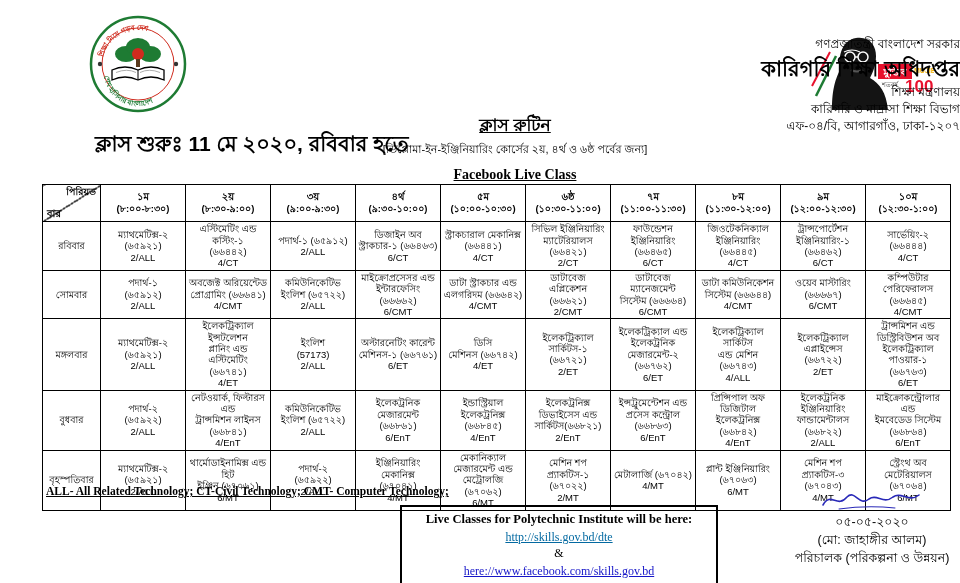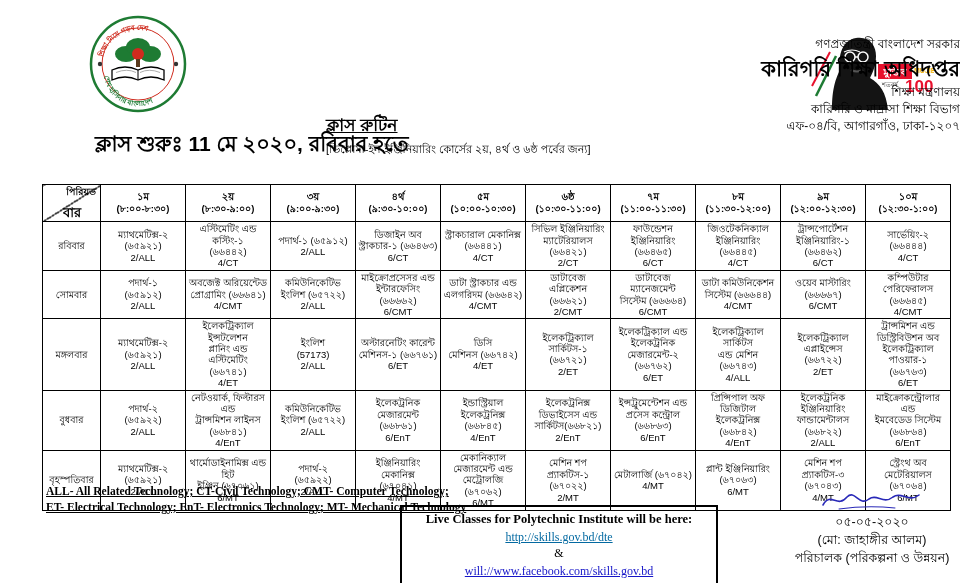--- a/index.html
+++ b/index.html
@@ -8,21 +8,21 @@
 
   
   .gov-header { position: absolute; top: 12px; left: 0; width: 100%; text-align: right; line-height: 1.4; margin-top: 24px; }
   .gov-line   { font-size: 12px; }
   .gov-title  { font-size: 21px; font-weight: bold; margin: 1px 0; }
   .logo-left  { position: absolute; left: 88px;  top: 14px; }
   .logo-right { position: absolute; left: 810px; top: 26px; }
 
   
   .class-start { position: absolute; left: 95px; top: 128px; font-size: 21px; font-weight: bold; }
-  .title-block { position: absolute; left: 326px; top: 112px; width: 330px; text-align: left; }
+  .title-block { position: absolute; left: 350px; top: 112px; width: 330px; text-align: center; }
   .routine-title { font-size: 17px; font-weight: bold; text-decoration: underline; }
   .course-note   { font-size: 11px; font-weight: normal; margin-top: 1px; }
   .fb-live       { font-size: 14px; font-weight: bold; text-decoration: underline; margin-top: 7px;
                    font-family: "Liberation Serif", serif; }
 
   
   .routine-table { position: absolute; left: 42px; top: 184px; border-collapse: collapse; table-layout: fixed; width: 908px; }
   .routine-table th, .routine-table td {
       border: 1px solid #000; text-align: center; vertical-align: middle;
       font-size: 9.5px; line-height: 1.2; padding: 1px 2px; white-space: pre-line; }
@@ -33,21 +33,21 @@
   .routine-table tbody tr:nth-child(4) { height: 60px; }
   .routine-table tbody tr:nth-child(5) { height: 56px; }
   .p-name { font-size: 10px; }
   .p-time { font-size: 9.5px; }
   .day-cell { font-size: 10.5px; }
   .corner { position: relative; padding: 0;
       background-image: linear-gradient(to bottom right,
         transparent calc(50% - 0.6px), #000 calc(50% - 0.6px),
         #000 calc(50% + 0.6px), transparent calc(50% + 0.6px)); }
   .corner-period { position: absolute; top: 1px; right: 4px; font-size: 9.5px; }
-  .corner-day    { position: absolute; bottom: 1px; left: 20px; font-size: 13px; }
+  .corner-day    { position: absolute; bottom: 1px; left: 4px; font-size: 10px; }
 
   
   .legend { position: absolute; left: 46px; top: 484px; font-family: "Liberation Serif", serif;
             font-weight: bold; font-size: 11.5px; line-height: 1.35; text-decoration: underline; }
   .live-box { position: absolute; left: 400px; top: 505px; width: 318px; border: 2px solid #000;
               text-align: center; padding: 5px 4px 7px 4px; font-family: "Liberation Serif", serif; }
   .live-box .box-title { font-size: 12.5px; font-weight: bold; }
   .live-box a { font-size: 12px; text-decoration: underline; display: inline-block; margin-top: 2px; }
   .live-box .amp { font-size: 12px; margin-top: 1px; }
   .signature-block { position: absolute; left: 782px; top: 487px; width: 180px; text-align: center;
@@ -120,20 +120,21 @@
     <div class="gov-title">কারিগরি শিক্ষা অধিদপ্তর</div>
     <div class="gov-line">শিক্ষা মন্ত্রণালয়</div>
     <div class="gov-line">কারিগরি ও মাদ্রাসা শিক্ষা বিভাগ</div>
     <div class="gov-line">এফ-০৪/বি, আগারগাঁও, ঢাকা-১২০৭</div>
   </div>
 
   <div class="class-start">ক্লাস শুরুঃ 11 মে ২০২০, রবিবার হতে</div>
   <div class="title-block">
     <div class="routine-title">ক্লাস রুটিন</div>
     <div class="course-note">[ডিপ্লোমা-ইন-ইঞ্জিনিয়ারিং কোর্সের ২য়, ৪র্থ ও ৬ষ্ঠ পর্বের জন্য]</div>
+    <div class="fb-live">Facebook Live Class</div>
   </div>
 
   <table class="routine-table">
     <colgroup>
       <col style="width:58px">
       <col style="width:85px">
         <col style="width:85px">
         <col style="width:85px">
         <col style="width:85px">
         <col style="width:85px">
@@ -341,28 +342,27 @@
 4/MT</td>
           <td>স্ট্রেংথ অব মেটেরিয়ালস
 (৬৭০৬৪)
 6/MT</td>
         </tr>
       </tbody>
   </table>
 
   <div class="legend">
     <div>ALL- All Related Technology; CT-Civil Technology; CMT- Computer Technology;</div>
-    <div>ET- Electrical Technology; EnT- Electronics Technology; MT- Mechanical Technology</div>
   </div>
 
   <div class="live-box">
     <div class="box-title">Live Classes for Polytechnic Institute will be here:</div>
     <a href="#" style="color:#0369a1">http://skills.gov.bd/dte</a>
     <div class="amp">&amp;</div>
-    <a href="#" style="color:#1515c8">will://www.facebook.com/skills.gov.bd</a>
+    <a href="#" style="color:#1515c8">here://www.facebook.com/skills.gov.bd</a>
   </div>
 
   <div class="signature-block">
     <svg width="110" height="26" viewBox="0 0 110 26">
       <path d="M 6,18 C 14,4 20,22 30,10 C 38,2 42,20 52,12 C 60,6 66,18 76,10 C 84,4 92,16 102,8" fill="none" stroke="#2929b8" stroke-width="1.6" stroke-linecap="round"></path>
       <path d="M 22,22 Q 50,18 78,21" fill="none" stroke="#2929b8" stroke-width="1.1" stroke-linecap="round"></path>
     </svg>
     <div>০৫-০৫-২০২০</div>
     <div>(মো: জাহাঙ্গীর আলম)</div>
     <div>পরিচালক (পরিকল্পনা ও উন্নয়ন)</div>

